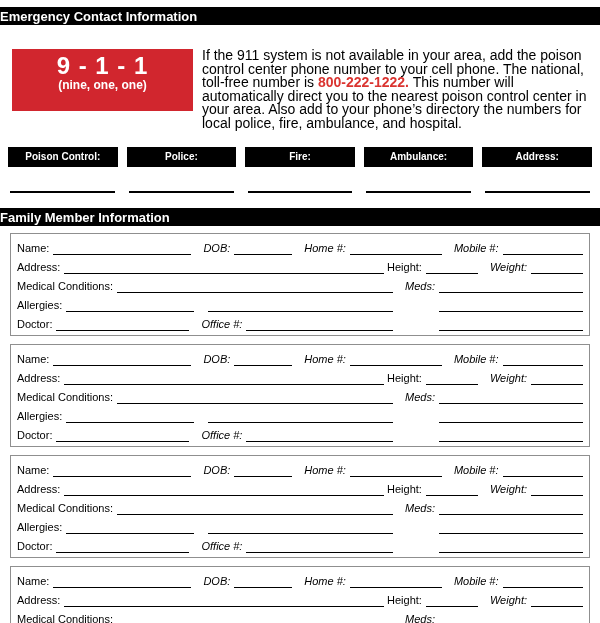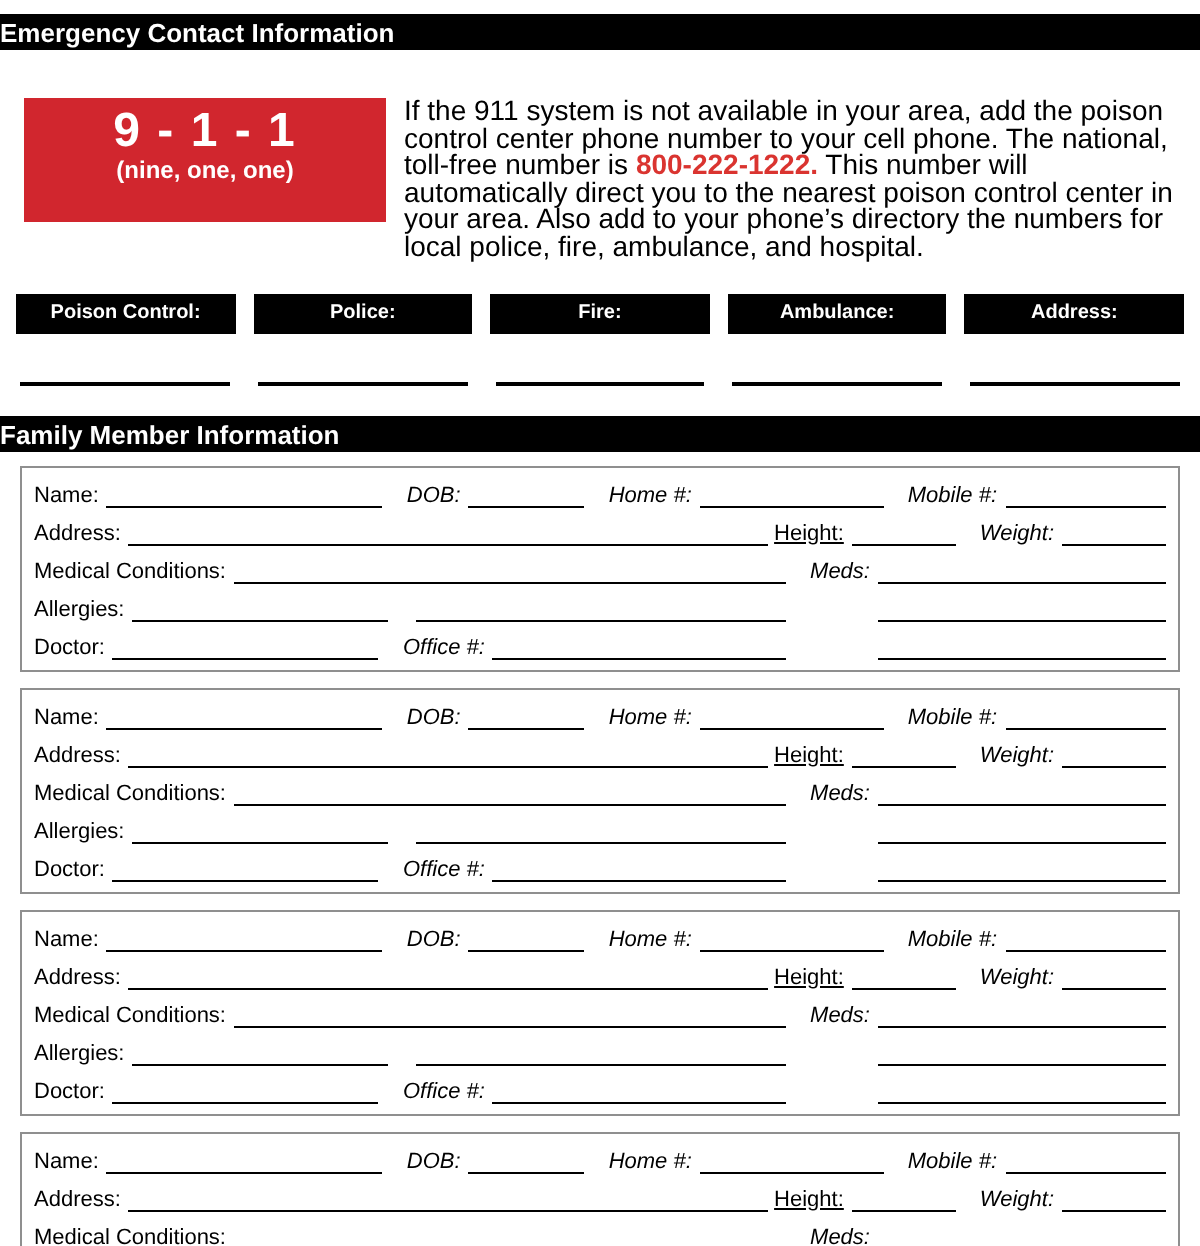--- a/index.html
+++ b/index.html
@@ -43,26 +43,26 @@
   .uline-row { display: flex; gap: 14px; margin: 24px 10px 0; }
   .uline { flex: 1; border-bottom: 2px solid #000; height: 2px; }
 
   
   .members { margin: 7px 10px 0; }
   .member {
     border: 1px solid #8f8f8f; height: 103px; padding: 8px 6px 0;
     margin-bottom: 8px; background: #fff;
   }
   .frow {
-    display: flex; align-items: center; white-space: nowrap;
+    display: flex; align-items: flex-end; white-space: nowrap;
     font-size: 11px; line-height: 13px; margin-bottom: 6px;
   }
   .lbl { margin-right: 4px; flex: none; }
   .gap { margin-left: 12px; font-style: italic; }
-  .gap-sm { margin-left: 3px; text-decoration: underline; }
+  .gap-sm { margin-left: 3px; }
   .blank { border-bottom: 1px solid #000; height: 12px; flex: none; display: block; }
   .grow { flex: 1 1 auto; }
   .mid { flex: 1 1 auto; margin-left: 14px; margin-right: 46px; }
   .mr46 { margin-right: 46px; }
   .w138 { width: 138px; } .w58 { width: 58px; } .w92 { width: 92px; }
   .w52 { width: 52px; } .w144 { width: 144px; }
   .w128 { width: 128px; } .w133 { width: 133px; }
 </style>
 </head>
 <body>

